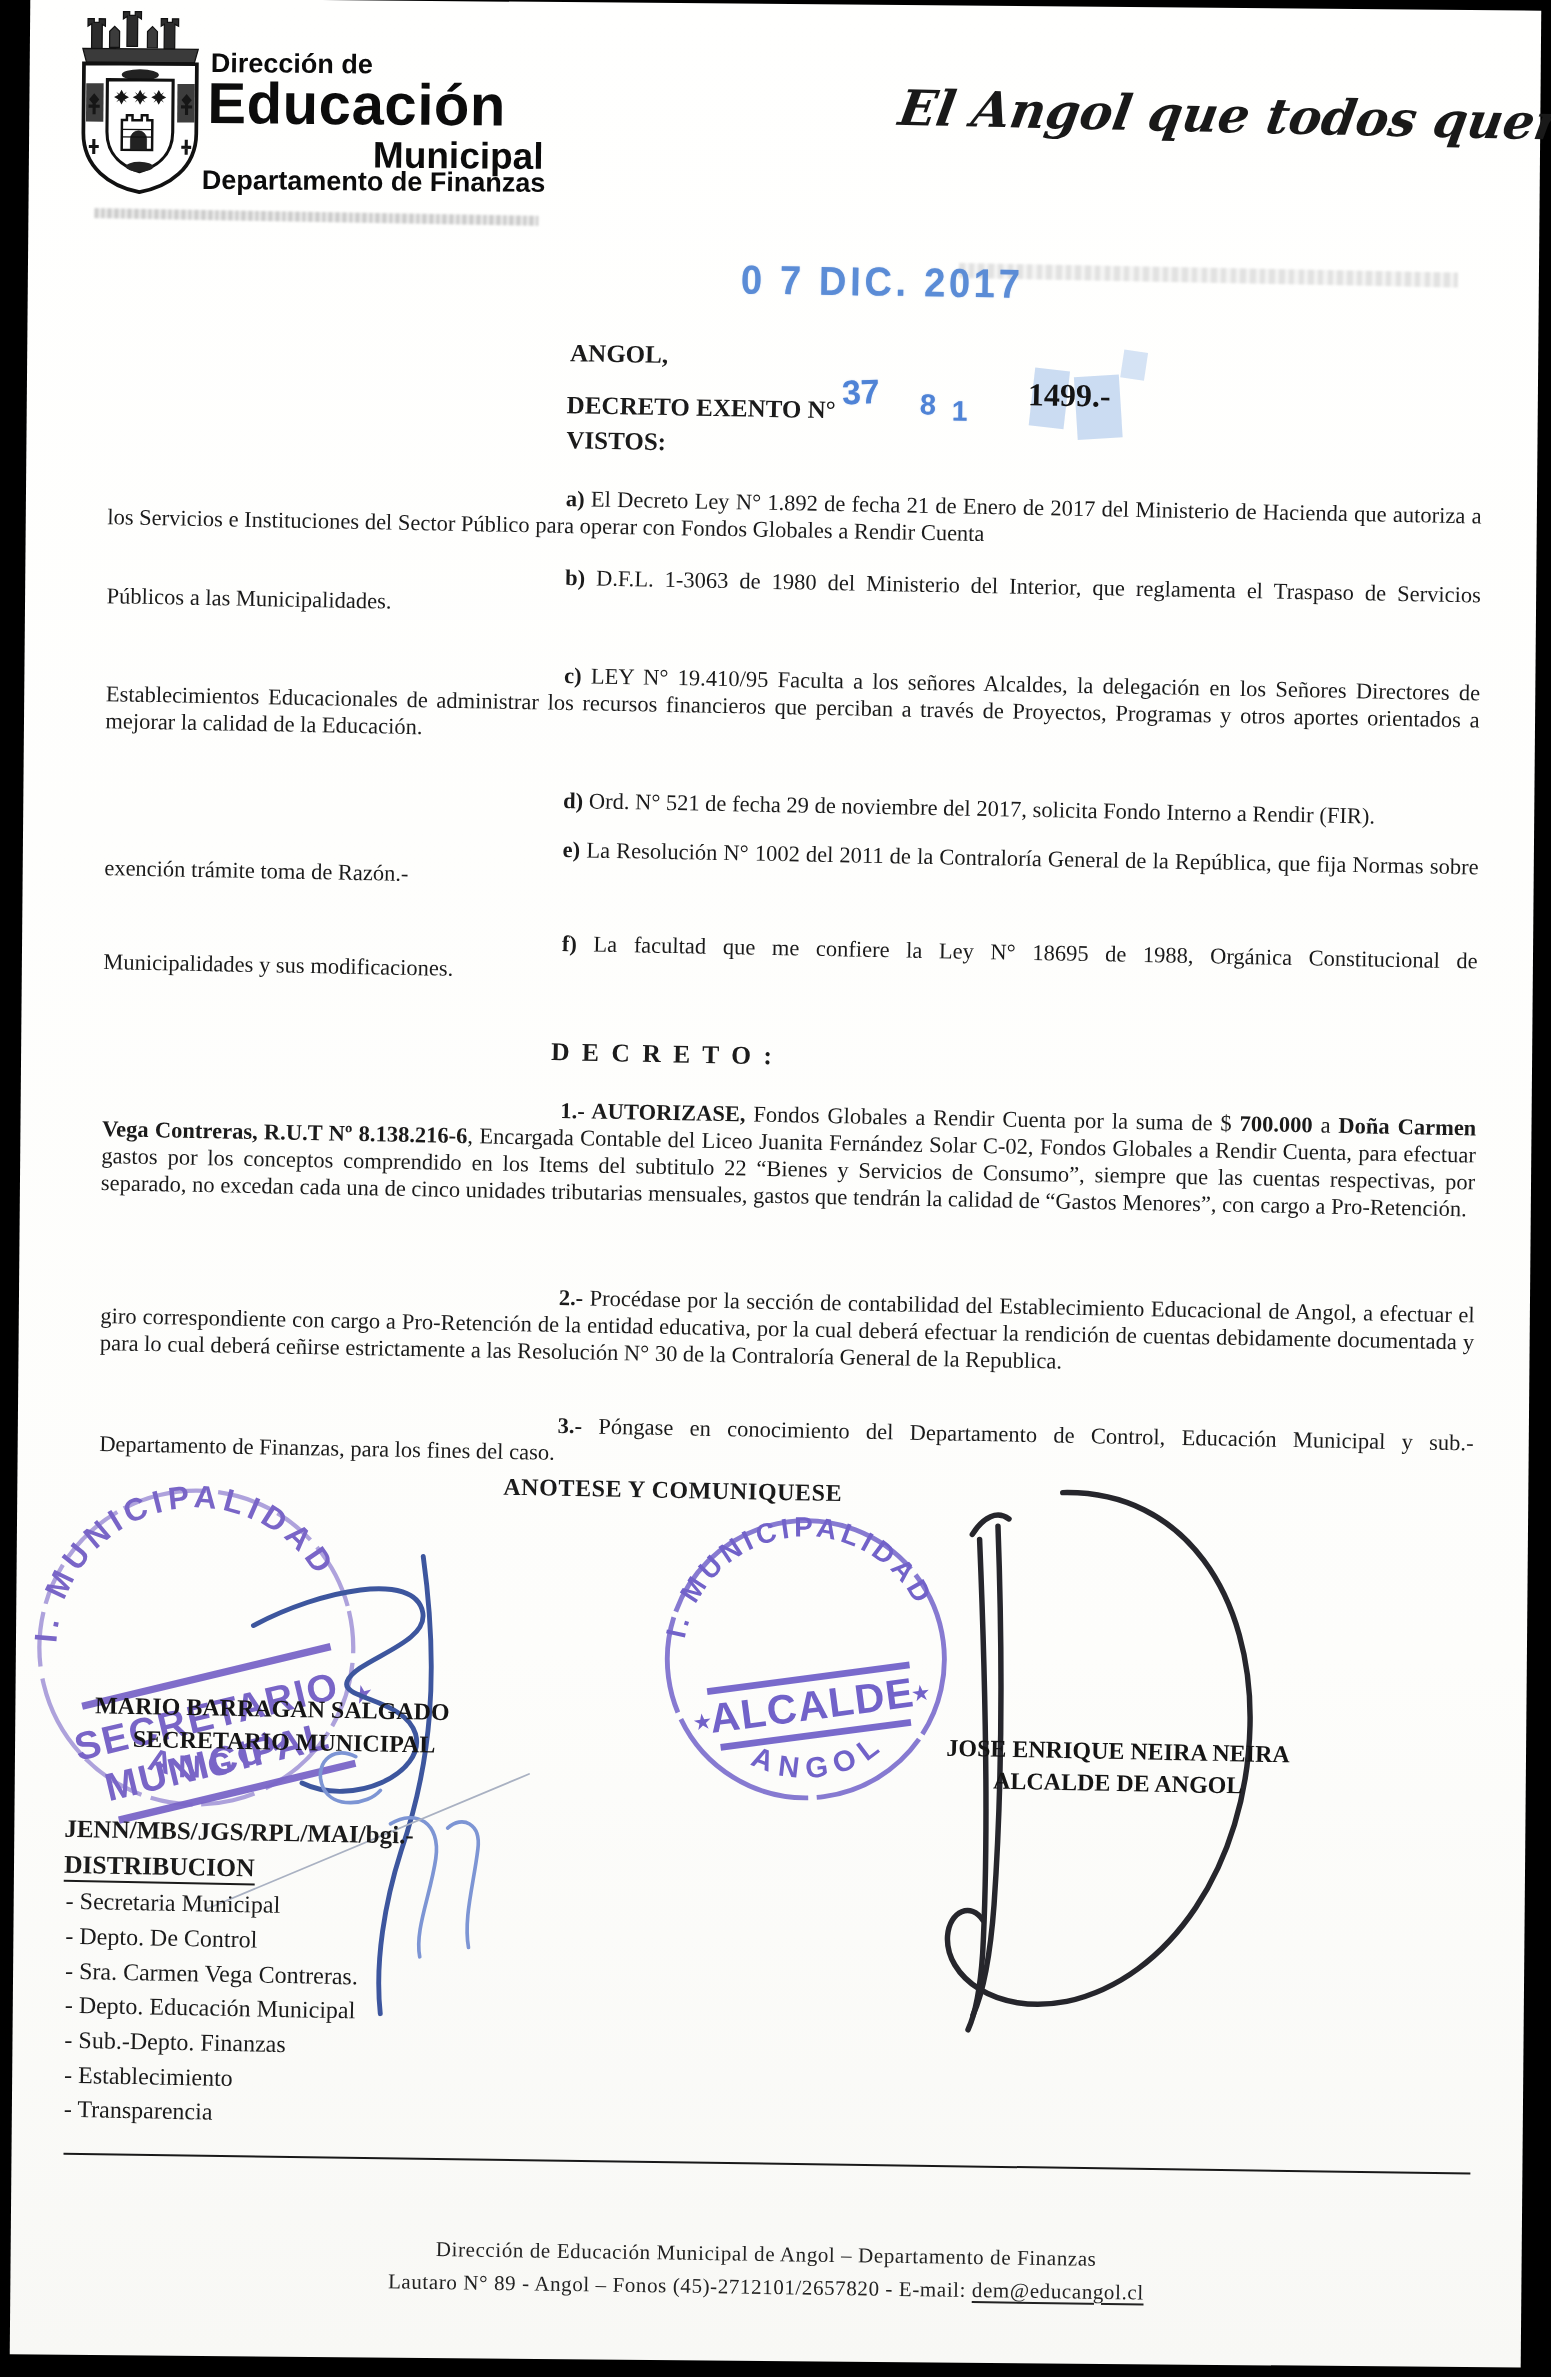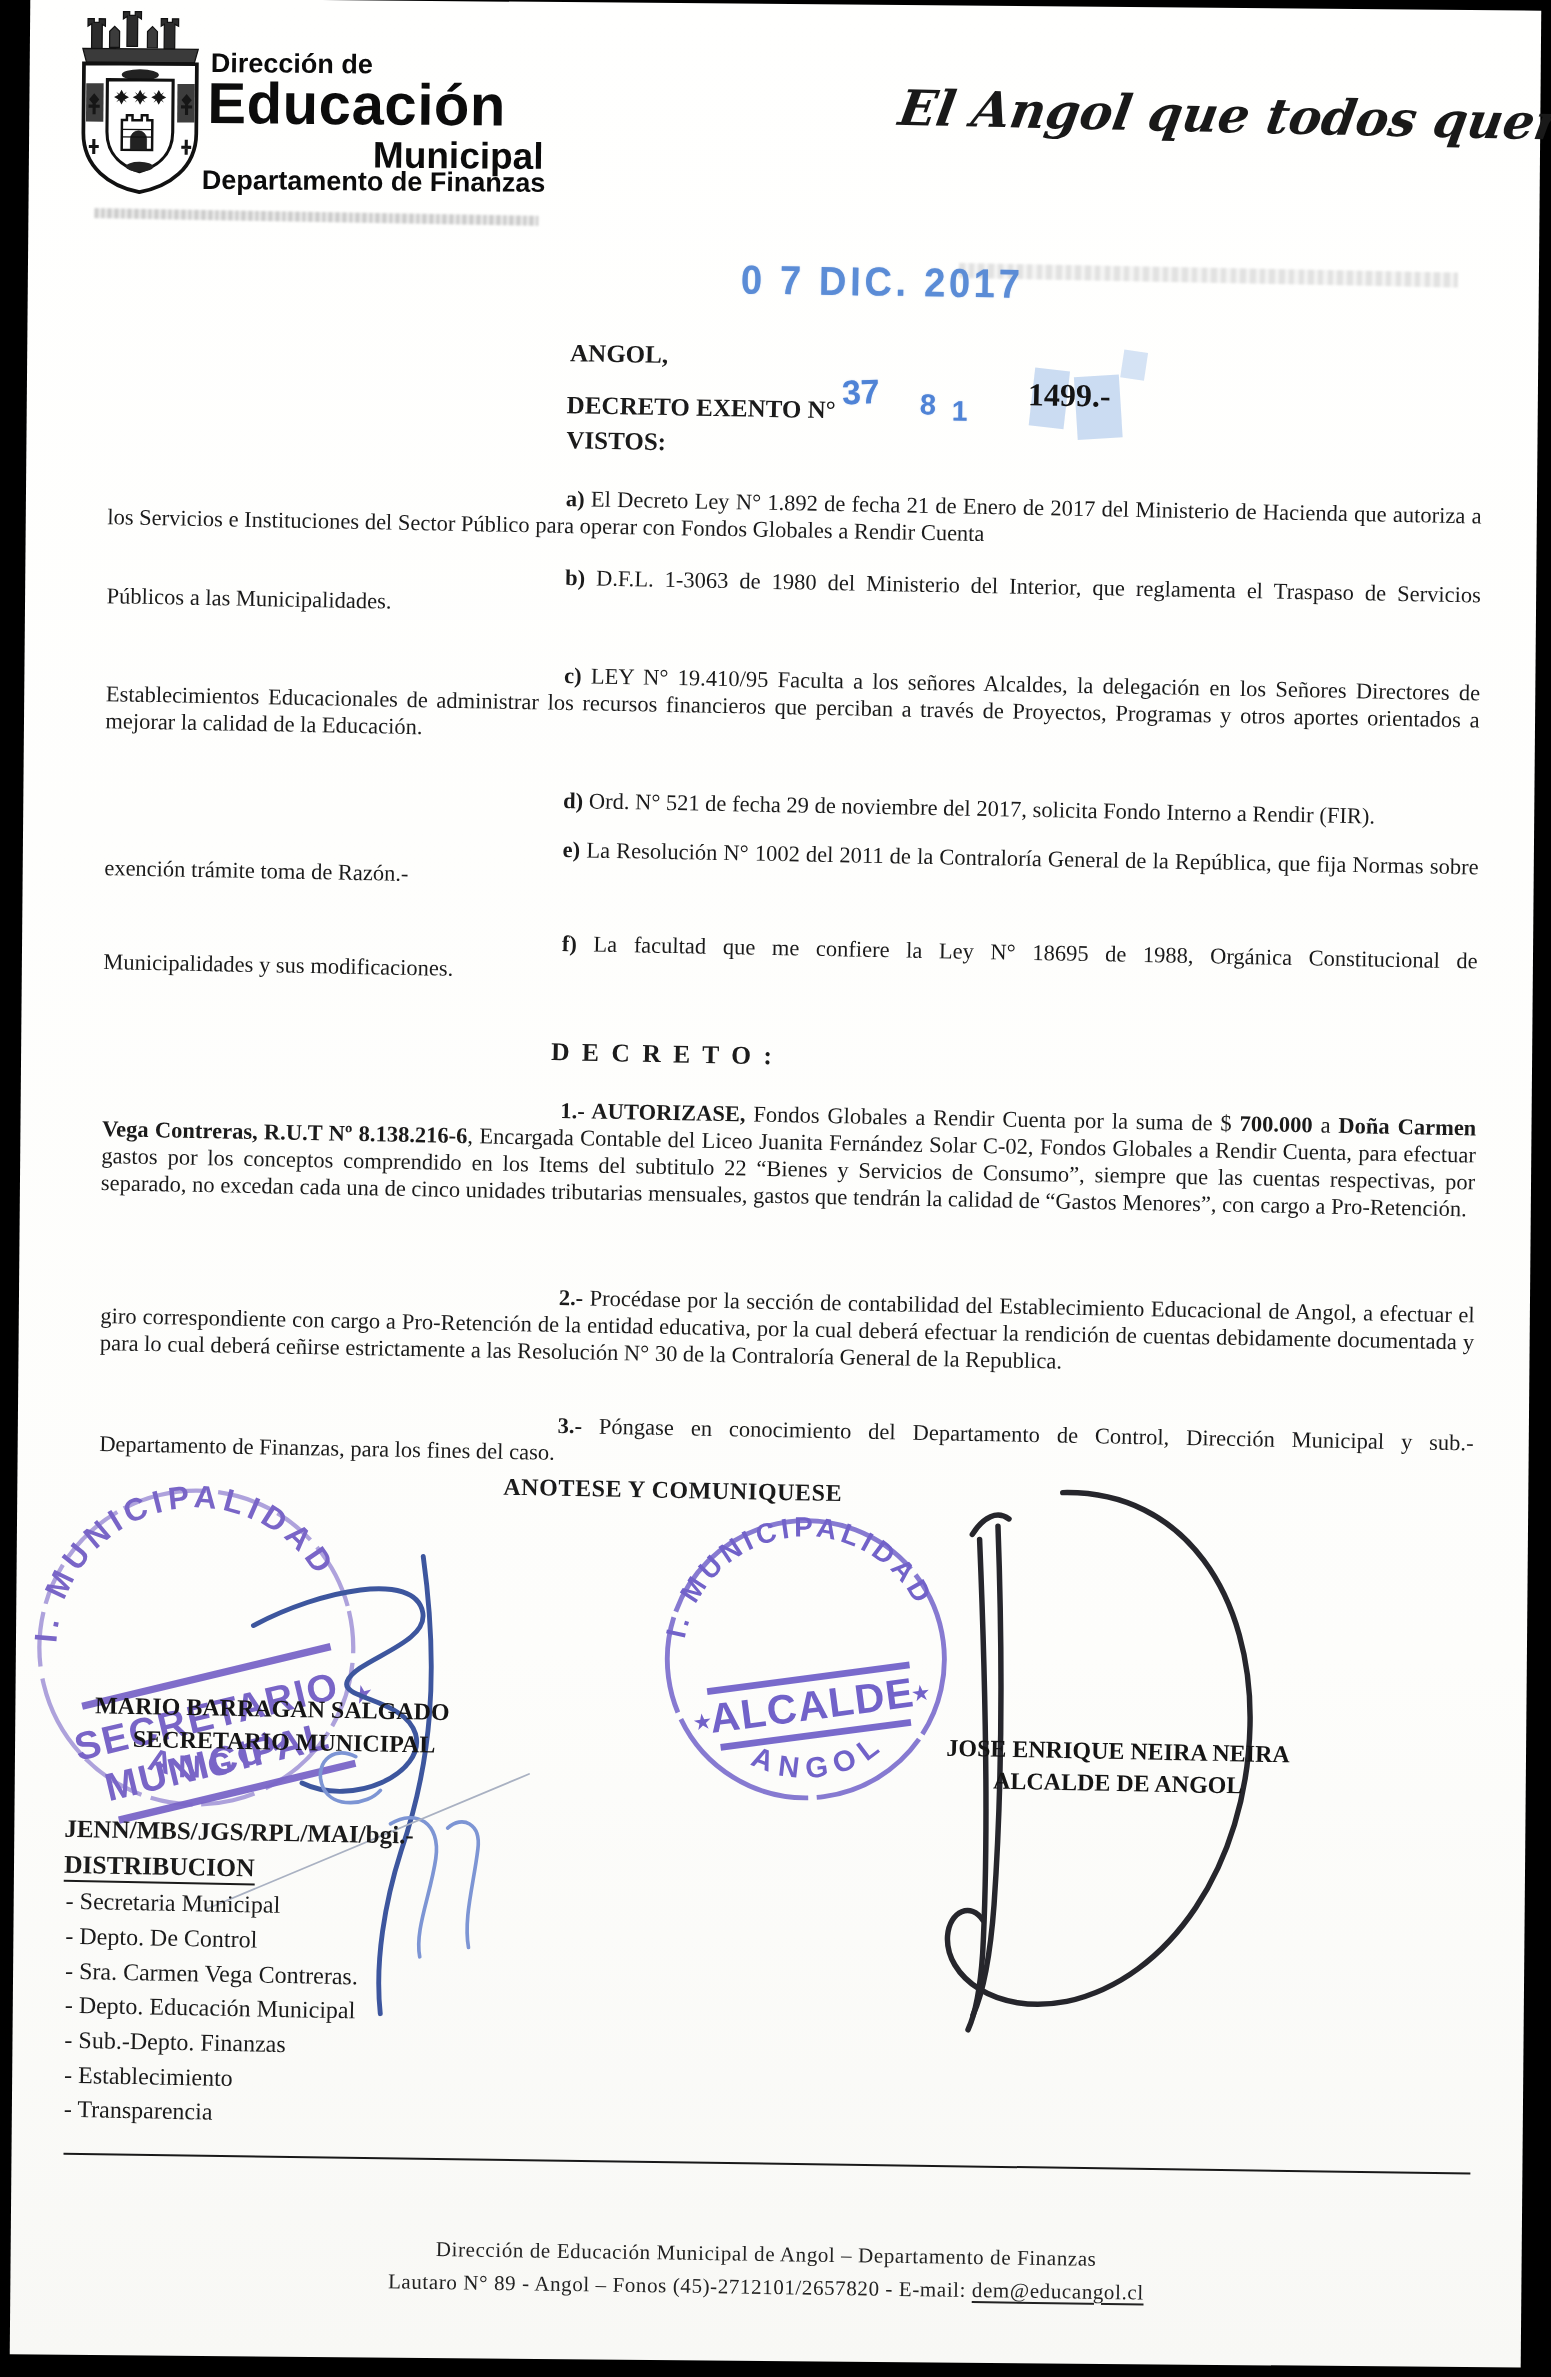--- a/index.html
+++ b/index.html
@@ -152,21 +152,21 @@
   <div class="para ind" style="top:557px;"><span class="bb">b)</span><span> D.F.L. 1-3063 de 1980 del Ministerio del Interior, que reglamenta el Traspaso de Servicios Públicos a las Municipalidades.</span></div>
   <div class="para ind" style="top:655px;"><span class="bb">c)</span><span> LEY N° 19.410/95 Faculta a los señores Alcaldes, la delegación en los Señores Directores de Establecimientos Educacionales de administrar los recursos financieros que perciban a través de Proyectos, Programas y otros aportes orientados a mejorar la calidad de la Educación.</span></div>
   <div class="para ind" style="top:780px;"><span class="bb">d)</span><span> Ord. N° 521 de fecha 29 de noviembre del 2017, solicita Fondo Interno a Rendir (FIR).</span></div>
   <div class="para ind" style="top:829px;"><span class="bb">e)</span><span> La Resolución N° 1002 del 2011 de la Contraloría General de la República, que fija Normas sobre exención trámite toma de Razón.-</span></div>
   <div class="para ind" style="top:923px;"><span class="bb">f)</span><span> La facultad que me confiere la Ley N° 18695 de 1988, Orgánica Constitucional de Municipalidades y sus modificaciones.</span></div>
 
   <div class="abs t decretoh tl">D E C R E T O :</div>
 
   <div class="para ind" style="top:1090px;"><span class="bb">1.- AUTORIZASE,</span><span> Fondos Globales a Rendir Cuenta por la suma de $ </span><span class="bb">700.000</span><span> a </span><span class="bb">Doña Carmen Vega Contreras, R.U.T Nº 8.138.216-6</span><span>, Encargada Contable del Liceo Juanita Fernández Solar C-02, Fondos Globales a Rendir Cuenta, para efectuar gastos por los conceptos comprendido en los Items del subtitulo 22 “Bienes y Servicios de Consumo”, siempre que las cuentas respectivas, por separado, no excedan cada una de cinco unidades tributarias mensuales, gastos que tendrán la calidad de “Gastos Menores”, con cargo a Pro-Retención.</span></div>
   <div class="para ind" style="top:1277px;"><span class="bb">2.-</span><span> Procédase por la sección de contabilidad del Establecimiento Educacional de Angol, a efectuar el giro correspondiente con cargo a Pro-Retención de la entidad educativa, por la cual deberá efectuar la rendición de cuentas debidamente documentada y para lo cual deberá ceñirse estrictamente a las Resolución N° 30 de la Contraloría General de la Republica.</span></div>
-  <div class="para ind" style="top:1405px;"><span class="bb">3.-</span><span> Póngase en conocimiento del Departamento de Control, Dirección Municipal y sub.- Departamento de Finanzas, para los fines del caso.</span></div>
+  <div class="para ind" style="top:1405px;"><span class="bb">3.-</span><span> Póngase en conocimiento del Departamento de Control, Educación Municipal y sub.- Departamento de Finanzas, para los fines del caso.</span></div>
 
   <div class="abs t anotese tl">ANOTESE Y COMUNIQUESE</div>
 
   <svg class="abs stampL" width="365" height="365" viewBox="0 0 600 600">
     <g fill="#6b55c2">
       <circle cx="300" cy="300" r="258" fill="none" stroke="#6b55c2" stroke-width="7" stroke-dasharray="70 16 110 12 140 20 90 14" opacity=".6"></circle>
       <path id="arcTL" d="M 70 300 A 230 230 0 0 1 530 300" fill="none"></path>
       <text font-family="Liberation Sans, sans-serif" font-weight="bold" font-size="52" letter-spacing="9">
         <textPath href="#arcTL" startOffset="50%" text-anchor="middle">I. MUNICIPALIDAD</textPath>
       </text>

